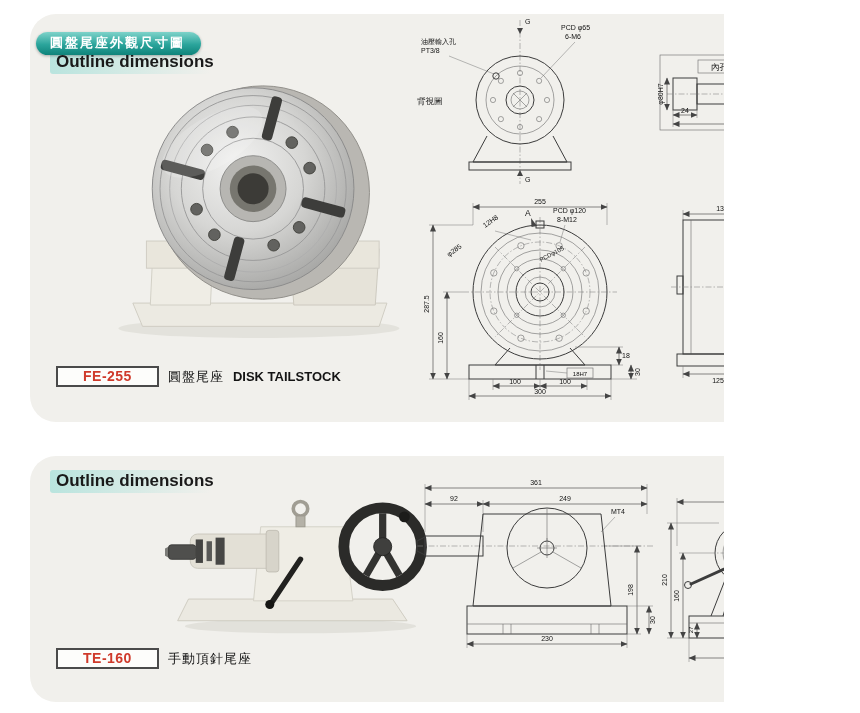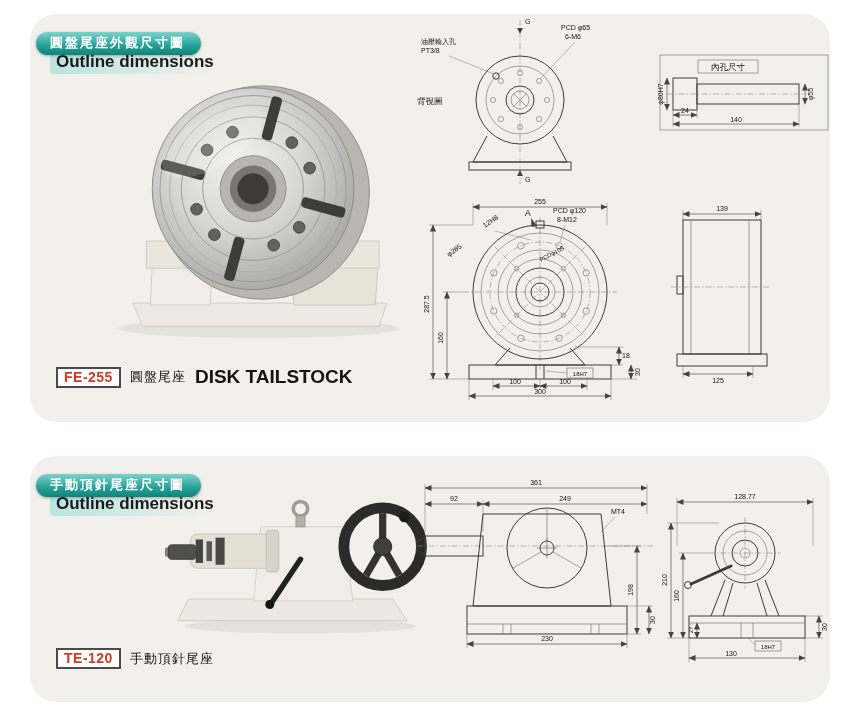--- a/index.html
+++ b/index.html
@@ -1,39 +1,39 @@
 <!DOCTYPE html>
 <html><head>
 <meta charset="utf-8">
 <style>
   * { margin:0; padding:0; box-sizing:border-box; }
   html,body { width:860px; height:713px; background:#ffffff; }
-  .page { position:relative; width:860px; height:713px; background:#ffffff; overflow:hidden;
+  .page { position:relative; width:724px; height:713px; background:#ffffff; overflow:hidden;
           font-family:"Liberation Sans", sans-serif; }
   .panel { position:absolute; background:#f1f0ec; border-radius:26px; }
   #panel1 { left:30px; top:14px;  width:800px; height:408px; }
   #panel2 { left:30px; top:456px; width:800px; height:246px; }
 
   .ribbon { position:absolute; left:6px; top:18px; z-index:3; }
   .ribbon-zh { display:inline-block; padding:2px 16px 3px 14px; font-size:13px; font-weight:bold;
                color:#ffffff; letter-spacing:2px;
                background:linear-gradient(180deg,#7ed3ca,#2aa49b 55%,#0f837a);
                border-radius:12px; box-shadow:0 1px 3px rgba(0,0,0,.3); }
   .ribbon-en { width:fit-content; margin:-4px 0 0 14px; padding:1px 26px 2px 6px;
                font-size:17px; font-weight:bold; color:#1a1a1a;
                background:linear-gradient(90deg,#b9e4de 0%, rgba(241,240,236,0) 85%);
                border-radius:3px; }
 
   .model-row { position:absolute; display:flex; align-items:center; gap:9px; z-index:3; }
   #model1 { left:26px; top:352px; }
   #model2 { left:26px; top:192px; }
   .model-badge { border:2px solid #4a4a4a; background:#fdfdfb; color:#cf3a2b; font-weight:bold;
-                 font-size:14px; padding:0 6px 1px; letter-spacing:.5px; }
+                 font-size:14px; padding:0 25px 1px; letter-spacing:.5px; }
   .name-zh { font-size:13px; color:#141414; letter-spacing:1px;text-align:right; }
-  .name-en { font-size:19px; font-weight:bold; color:#141414; }
+  .name-en { font-size:13px; font-weight:bold; color:#141414; }
 
   .photo { position:absolute; z-index:1; }
   #photo1 { left:66px;  top:60px; width:320px; height:272px; }
   #photo2 { left:135px; top:20px; width:280px; height:163px; }
 
   .drawing { position:absolute; z-index:2; }
   #draw1 { left:385px; top:0; width:415px; height:408px; }
   #draw2 { left:385px; top:0; width:415px; height:246px; }
 
   svg .obj  { fill:none; stroke:#3c3c3c; stroke-width:1; }
@@ -264,21 +264,20 @@
         <line class="ext" x1="338" y1="352" x2="338" y2="364"></line>
         <line class="dim" x1="268" y1="360" x2="338" y2="360" marker-start="url(#ar1)" marker-end="url(#ar1)"></line>
         <text class="t" x="303" y="369" text-anchor="middle">125</text>
       </g>
     </svg>
   </section>
 
   <section class="panel" id="panel2">
 
     <div class="ribbon">
-      <div class="ribbon-zh">手動頂針尾座尺寸圖</div>
       <div class="ribbon-en">Outline dimensions</div>
     </div>
 
     <svg class="photo" id="photo2" viewBox="0 0 310 180">
       <g>
         <ellipse cx="150" cy="166" rx="128" ry="8" fill="#e2e1db"></ellipse>
         <polygon points="26,136 252,136 268,160 14,160" fill="#ebe9e1" stroke="#ccc9be"></polygon>
         <polygon points="106,56 198,56 208,138 98,138" fill="#efede5" stroke="#d2cfc5"></polygon>
         <rect x="28" y="64" width="92" height="38" rx="8" fill="#e3e0d6" stroke="#c9c6bb"></rect>
         <rect x="112" y="60" width="14" height="46" rx="3" fill="#d7d4ca" stroke="#c0bdb2"></rect>
@@ -296,21 +295,21 @@
           <line x1="241" y1="78" x2="259.5" y2="110" stroke="#333331" stroke-width="8"></line>
           <circle cx="241" cy="78" r="10" fill="#3f3f3d" stroke="#242422"></circle>
           <circle cx="265" cy="45" r="6" fill="#1c1c1a"></circle>
         </g>
         <line x1="150" y1="92" x2="118" y2="140" stroke="#21211f" stroke-width="6" stroke-linecap="round"></line>
         <circle cx="116" cy="142" r="5" fill="#141412"></circle>
       </g>
     </svg>
 
     <div class="model-row" id="model2">
-      <span class="model-badge">TE-120</span>
+      <span class="model-badge">TE-160</span>
       <span class="name-zh">手動頂針尾座</span>
     </div>
 
     <svg class="drawing" id="draw2" viewBox="0 0 415 246">
       <defs>
         <marker id="ar2" orient="auto-start-reverse" markerWidth="8" markerHeight="7" refX="6.5" refY="3" markerUnits="userSpaceOnUse">
           <path d="M0,0 L7,3 L0,6 Z" fill="#444"></path>
         </marker>
       </defs>
 

